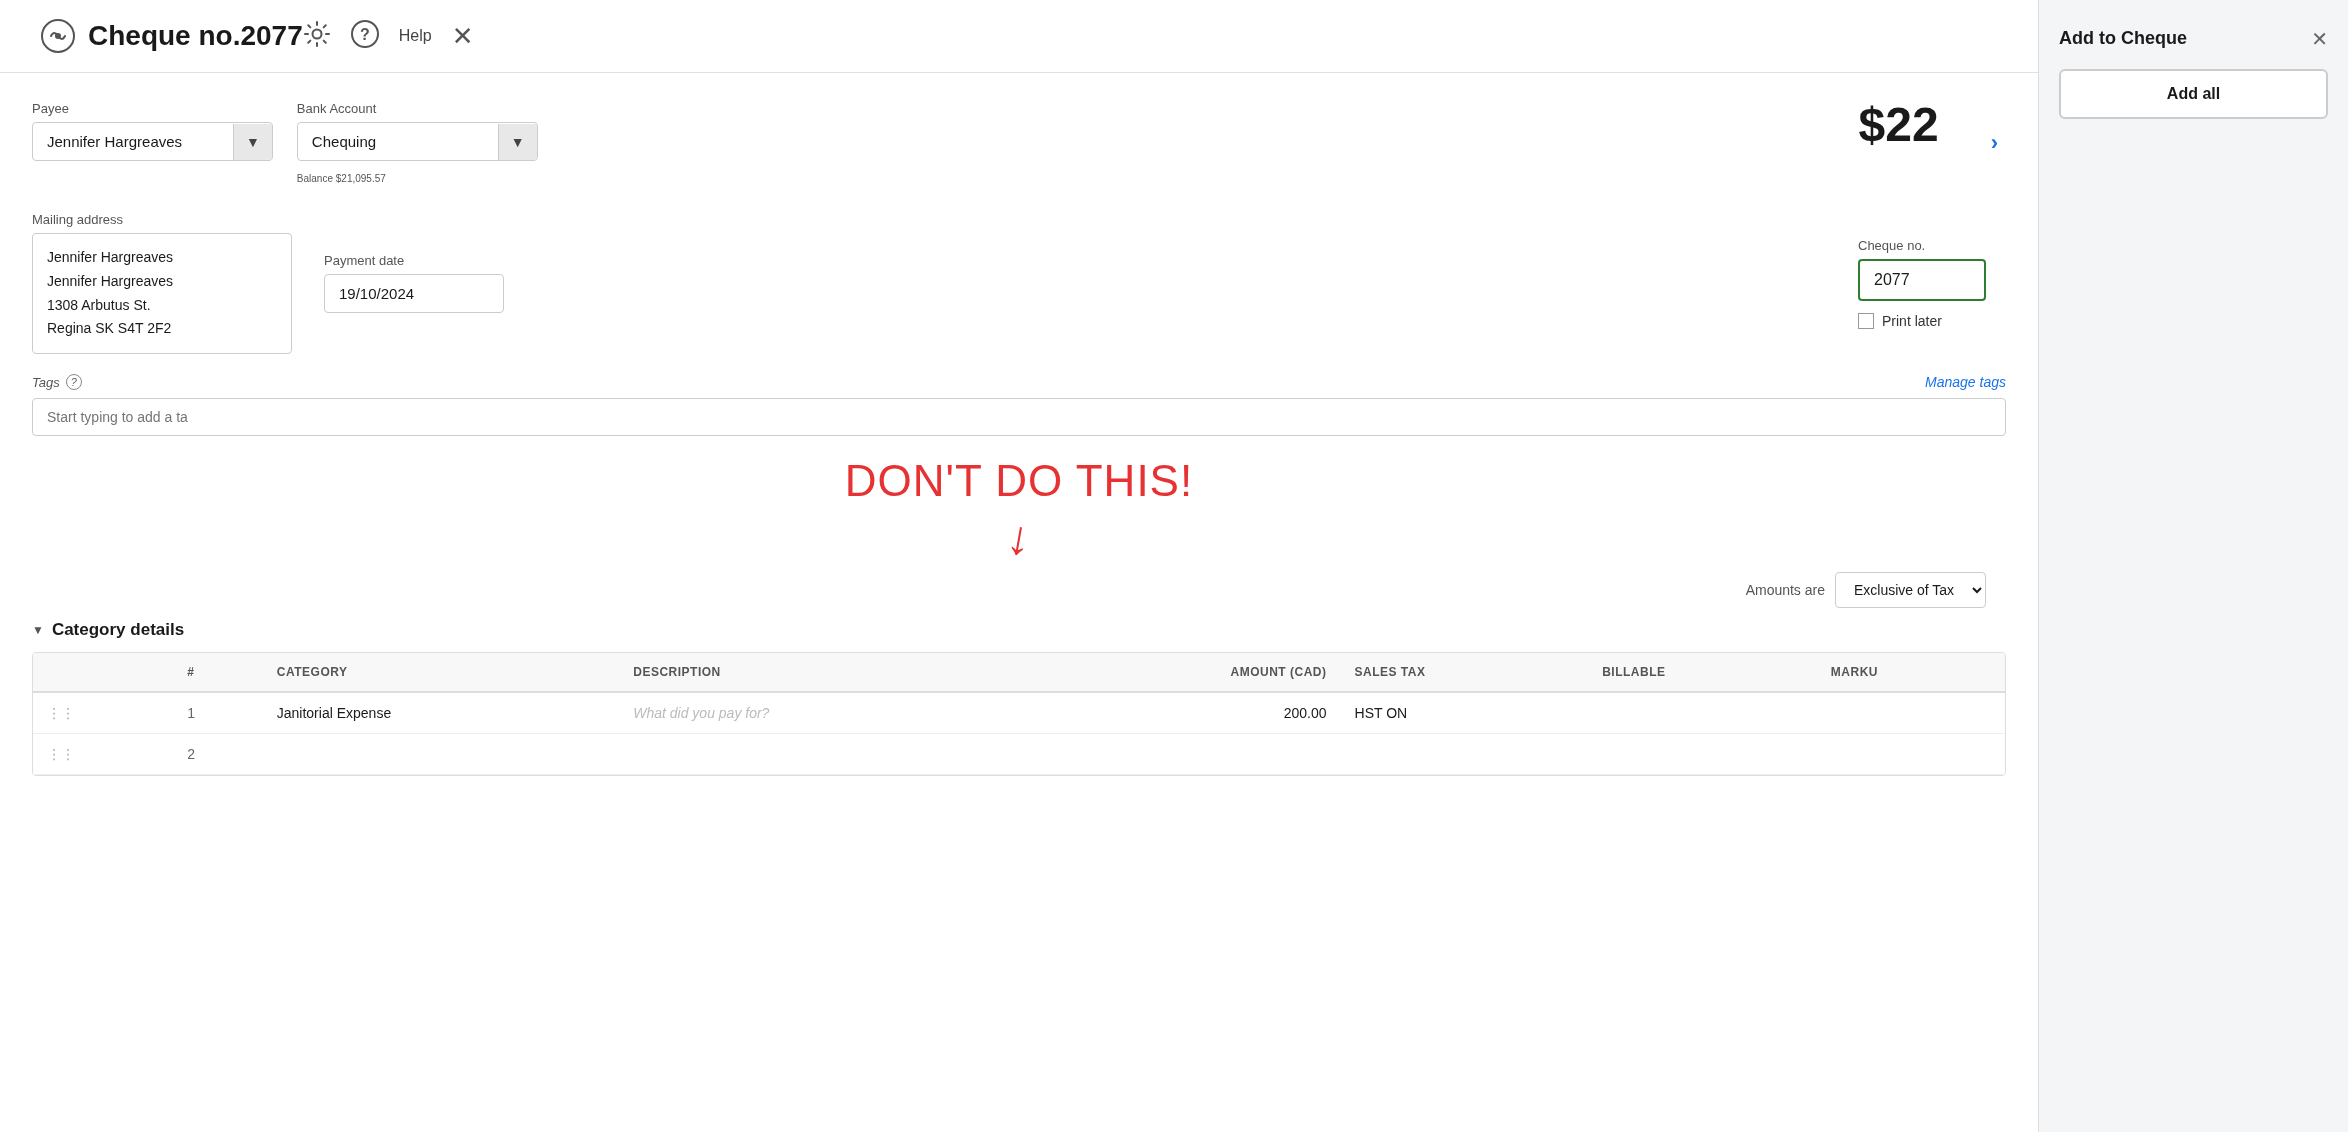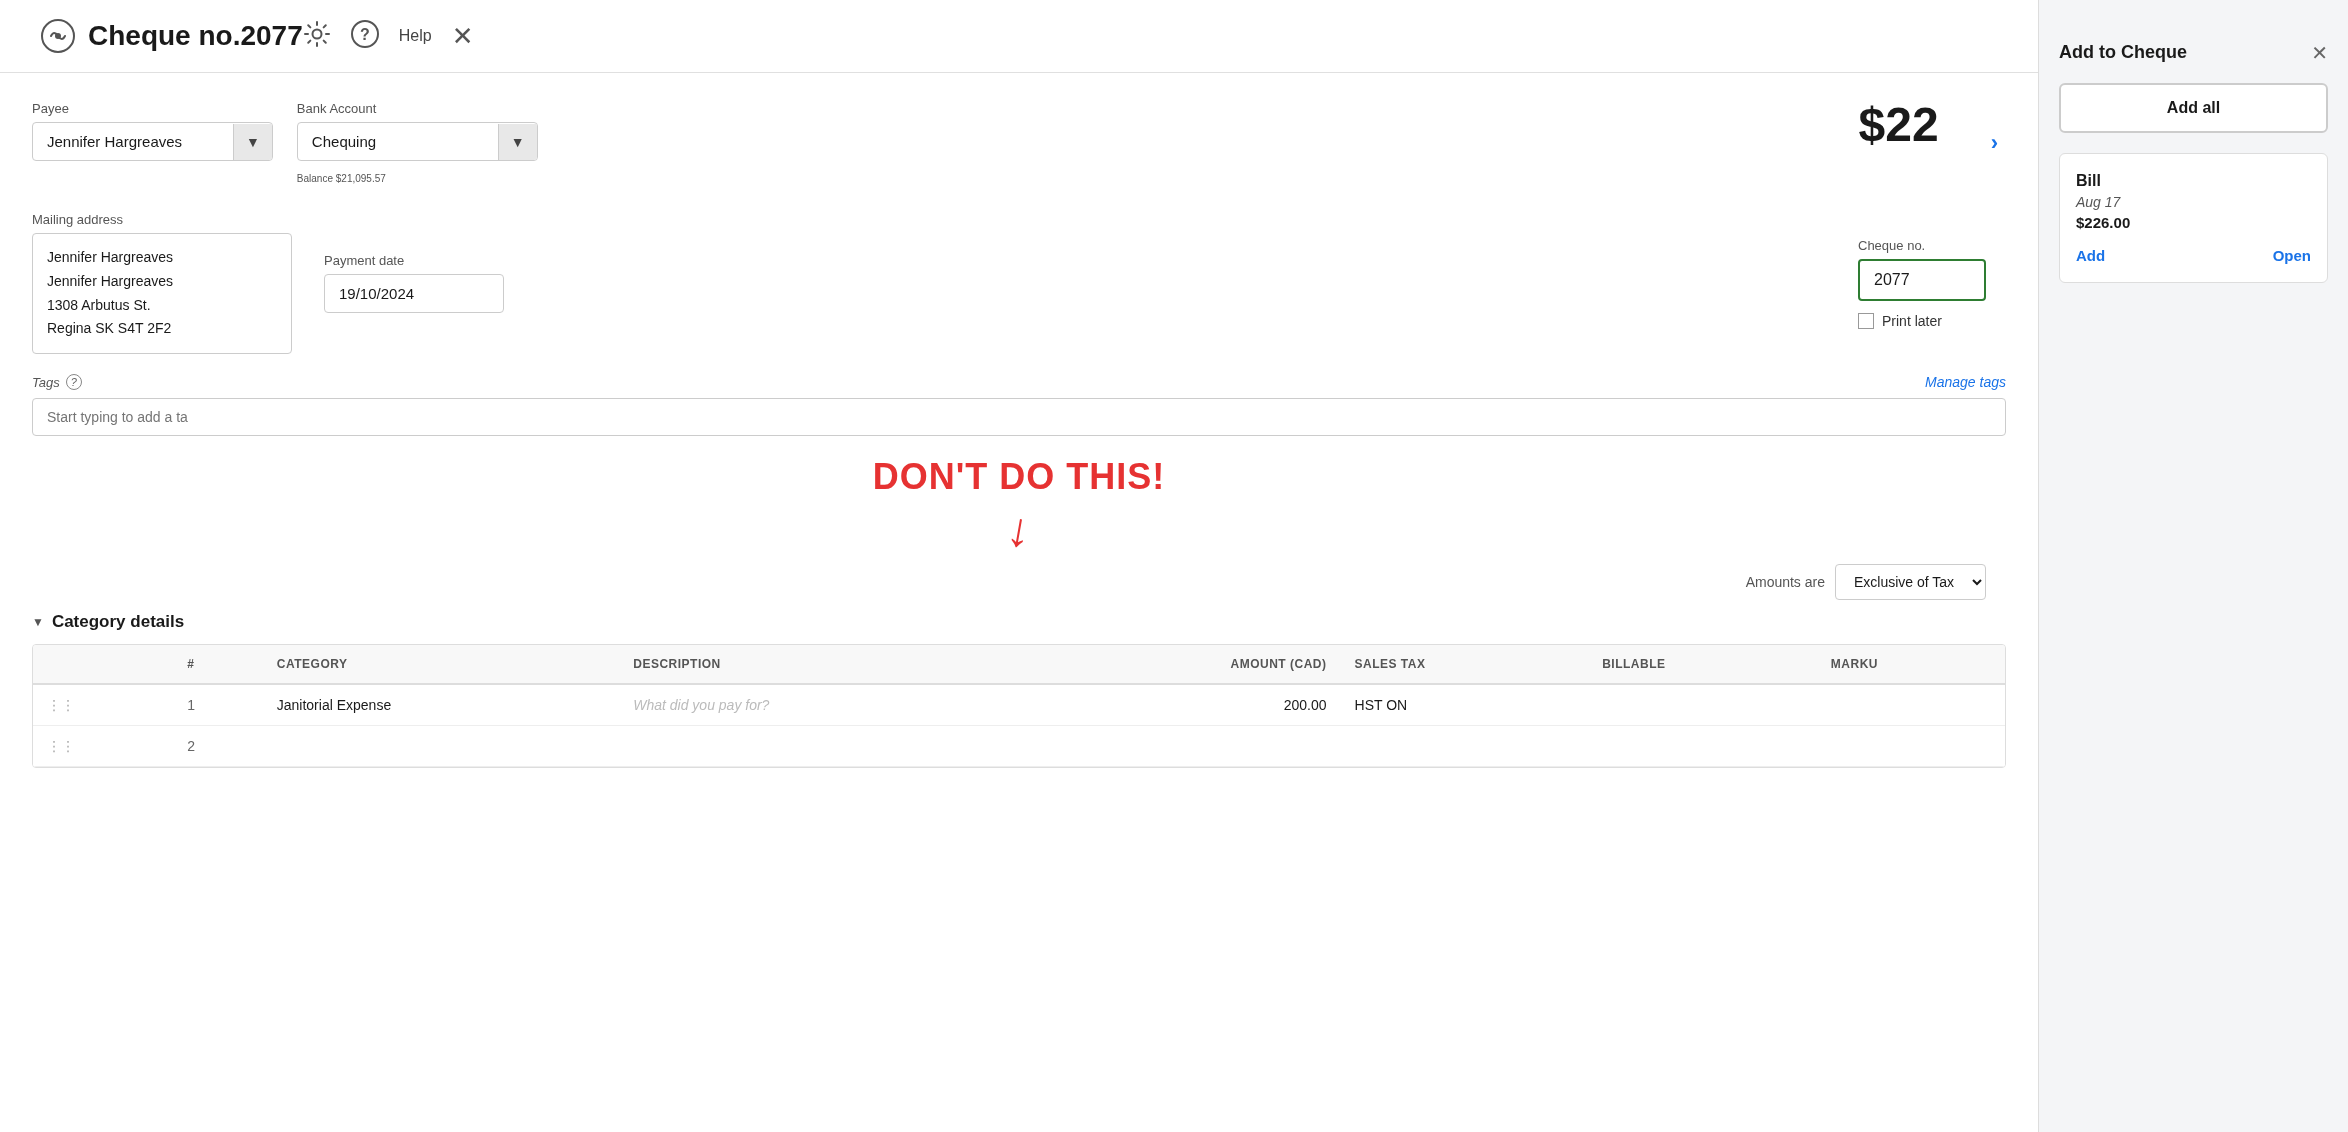--- a/index.html
+++ b/index.html
@@ -242,22 +242,22 @@
     }
     .dont-do-this {
       text-align: center;
       margin: 10px 0;
       position: relative;
       display: flex;
       flex-direction: column;
       align-items: center;
     }
     .dont-text {
-      font-size: 36px;
-      font-weight: 700;
+      font-size: 44px;
+      font-weight: 400;
       color: #e63232;
       letter-spacing: 1px;
     }
     .arrow-down {
       margin-top: 8px;
       font-size: 48px;
       color: #e63232;
       line-height: 1;
       transform: rotate(10deg);
     }
@@ -344,21 +344,21 @@
       color: #bbb;
       font-style: italic;
     }
     
     .side-panel {
       width: 310px;
       background: #f4f5f7;
       border-left: 1px solid #ddd;
       display: flex;
       flex-direction: column;
-      padding: 42px 20px;
+      padding: 28px 20px;
     }
     .side-panel-header {
       display: flex;
       align-items: center;
       justify-content: space-between;
       margin-bottom: 20px;
     }
     .side-panel-title {
       font-size: 18px;
       font-weight: 600;
@@ -582,23 +582,14 @@
       </div>
     </div>
   </div>
 
   <div class="side-panel">
     <div class="side-panel-header">
       <span class="side-panel-title">Add to Cheque</span>
       <button class="side-close-btn">✕</button>
     </div>
     <button class="add-all-btn">Add all</button>
-    <div class="bill-card">
-      <div class="bill-card-title">Bill</div>
-      <div class="bill-card-date">Aug 17</div>
-      <div class="bill-card-amount">$226.00</div>
-      <div class="bill-card-actions">
-        <a class="bill-add-link">Add</a>
-        <a class="bill-open-link">Open</a>
-      </div>
-    </div>
   </div>
 </div>
 
 </body></html>

